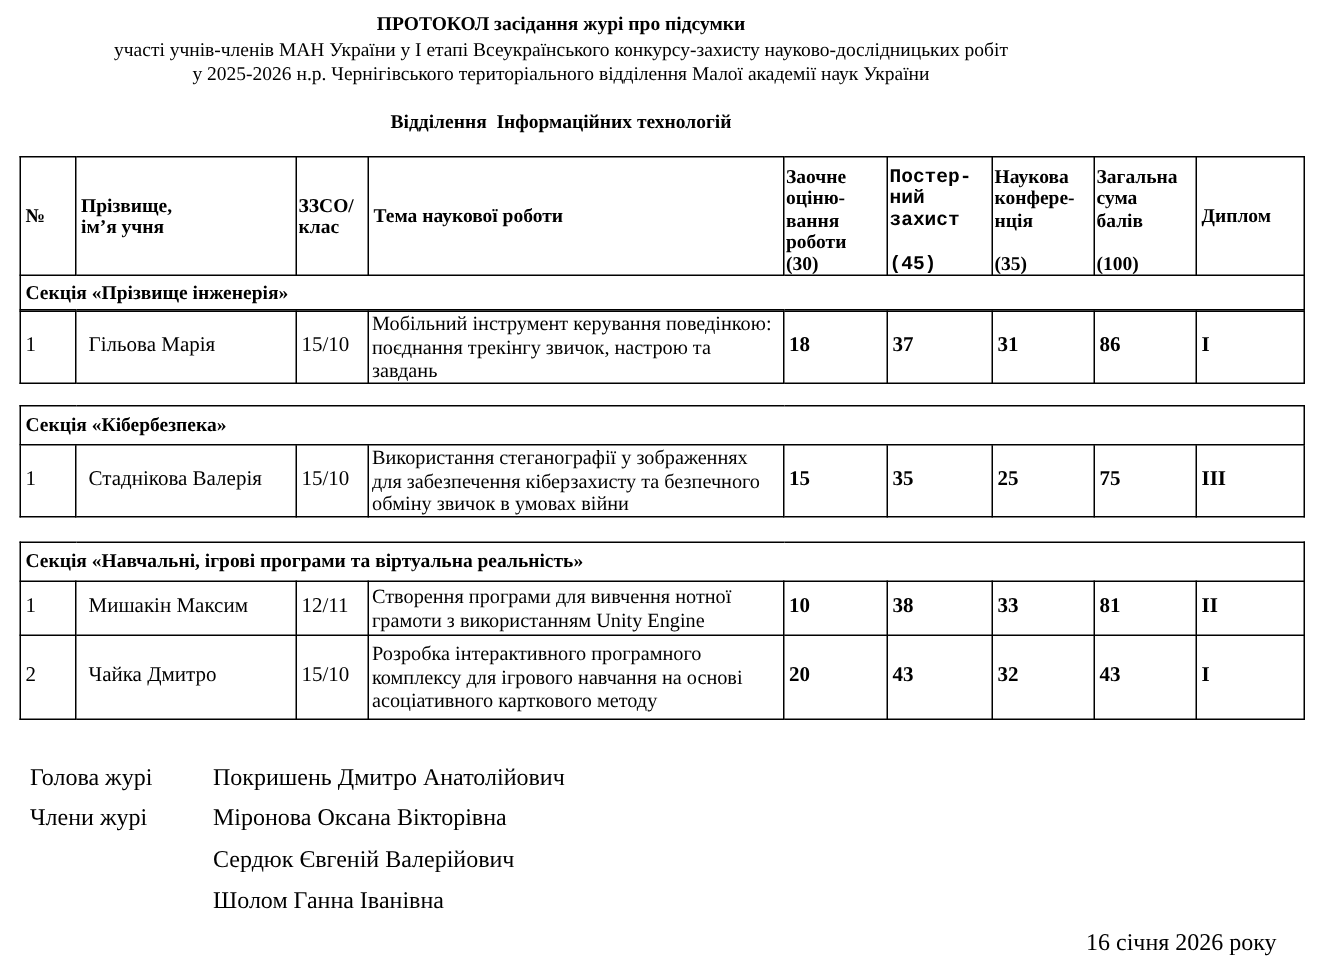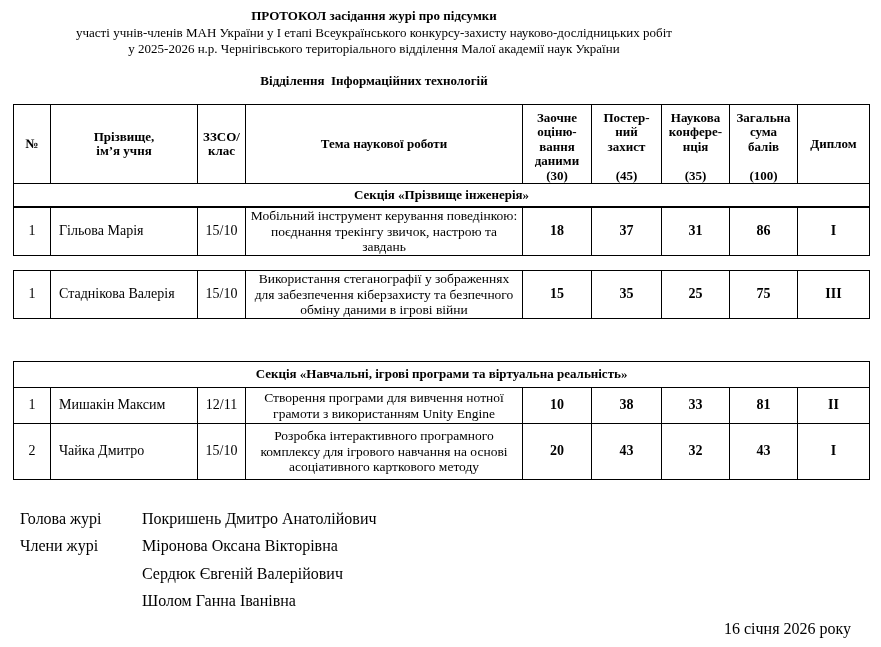--- a/index.html
+++ b/index.html
@@ -1,21 +1,21 @@
 <!DOCTYPE html>
 <html><head>
 <meta charset="utf-8">
 <style>
   html, body { margin:0; padding:0; background:#ffffff; }
   body { width:881px; height:647px; position:relative; overflow:hidden;
          font-family:"Liberation Serif", serif; color:#000; }
   .hdr { position:absolute; left:0; width:748px; text-align:center; font-size:13px; line-height:16px; }
   .bold { font-weight:bold; }
   table { position:absolute; border-collapse:collapse; table-layout:fixed; left:13px; width:856px; }
-  td, th { border:1px solid #000; padding:0 3px; font-size:13px; line-height:14.5px; text-align:center; vertical-align:middle; overflow:hidden; }
+  td, th { border:1px solid #000; padding:0 3px; font-size:13px; line-height:14.5px; text-align:left; vertical-align:middle; overflow:hidden; }
   th { font-weight:bold; }
   .sec { font-weight:bold; height:22px; }
   .num { font-size:14px; }
   .name { text-align:left; padding-left:8px; font-size:14px; }
   .cls { font-size:14px; }
   .topic { font-size:13.5px; line-height:15.5px; padding:0 2px; }
   .score { font-weight:bold; font-size:14px; }
   .foot { position:absolute; font-size:16px; line-height:18px; }
 </style>
 </head>
@@ -47,24 +47,24 @@
     </th>
     <th style="padding:0 1px;">
       <div>ЗЗСО/</div>
       <div>клас</div>
     </th>
     <th>Тема наукової роботи</th>
     <th style="vertical-align:bottom; padding:0 1px;">
       <div>Заочне</div>
       <div>оціню-</div>
       <div>вання</div>
-      <div>даними</div>
+      <div>роботи</div>
       <div>(30)</div>
     </th>
-    <th style="vertical-align:bottom; padding:0 1px;">
+    <th style="vertical-align:bottom; padding:0 1px;font-family:Liberation Mono, monospace;">
       <div>Постер-</div>
       <div>ний</div>
       <div>захист</div>
       <div style="height:14.5px;"></div>
       <div>(45)</div>
     </th>
     <th style="vertical-align:bottom; padding:0 1px;">
       <div>Наукова</div>
       <div>конфере-</div>
       <div>нція</div>
@@ -118,25 +118,28 @@
       <col style="width:147px">
       <col style="width:48px">
       <col style="width:277px">
     <col style="width:69px">
       <col style="width:70px">
       <col style="width:68px">
       <col style="width:68px">
       <col style="width:72px">
   </colgroup>
   <tbody>
+      <tr>
+    <td colspan="9" class="sec" style="height:25px;">Секція «Кібербезпека»</td>
+  </tr>
   <tr style="height:47px;">
     <td class="num">1</td>
     <td class="name">Стаднікова Валерія</td>
     <td class="cls">15/10</td>
-    <td class="topic">Використання стеганографії у зображеннях для забезпечення кіберзахисту та безпечного обміну даними в ігрові війни</td>
+    <td class="topic">Використання стеганографії у зображеннях для забезпечення кіберзахисту та безпечного обміну звичок в умовах війни</td>
     <td class="score">15</td>
     <td class="score">35</td>
     <td class="score">25</td>
     <td class="score">75</td>
     <td class="score">ІІІ</td>
   </tr>
 </tbody>
   </table>
 
 <table style="top:361px;">

